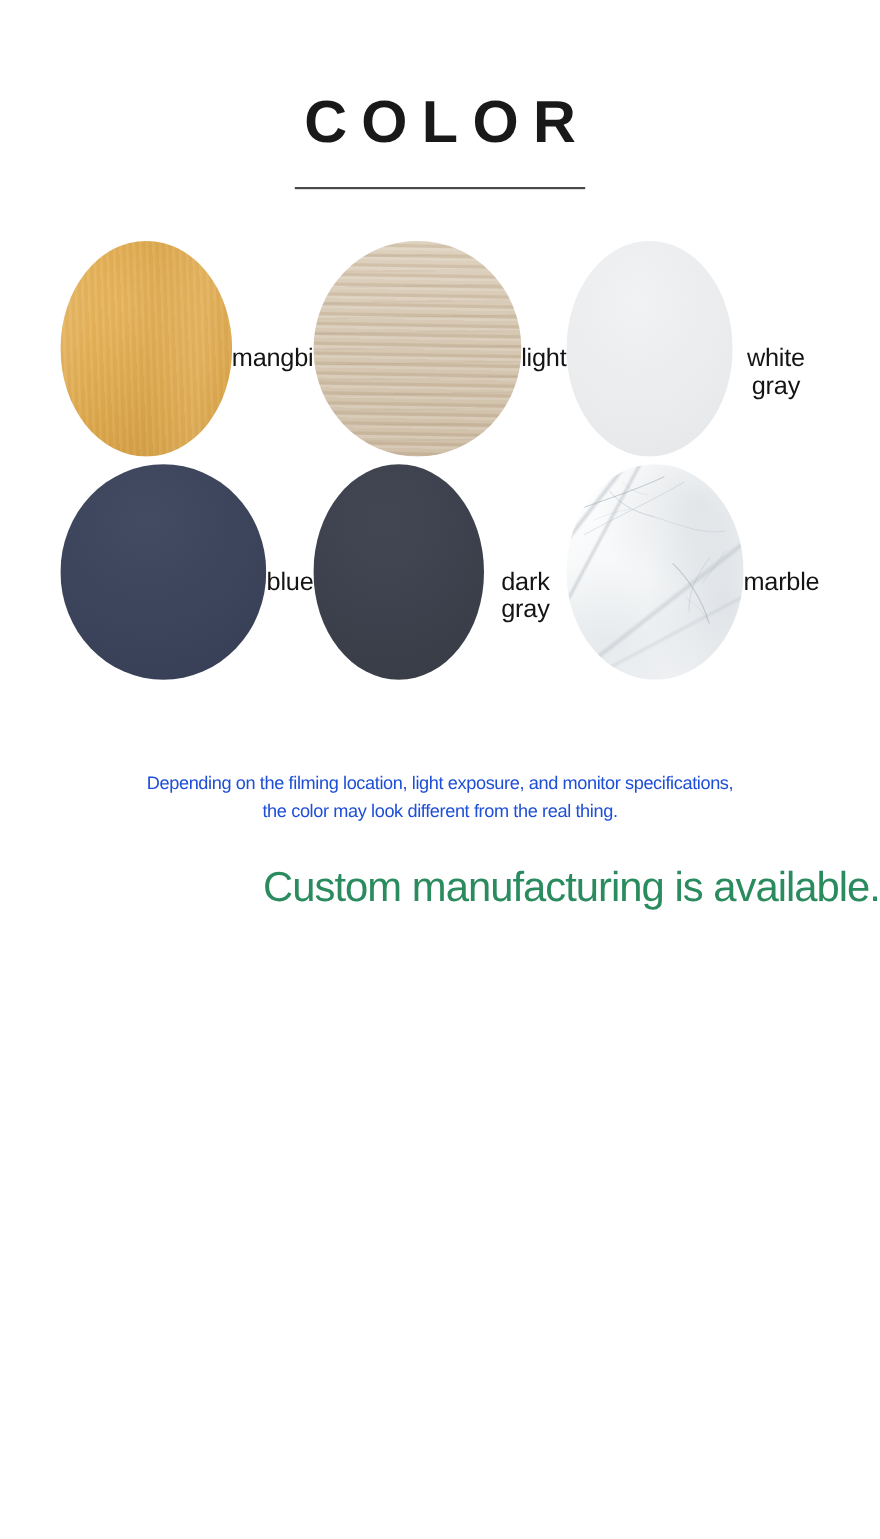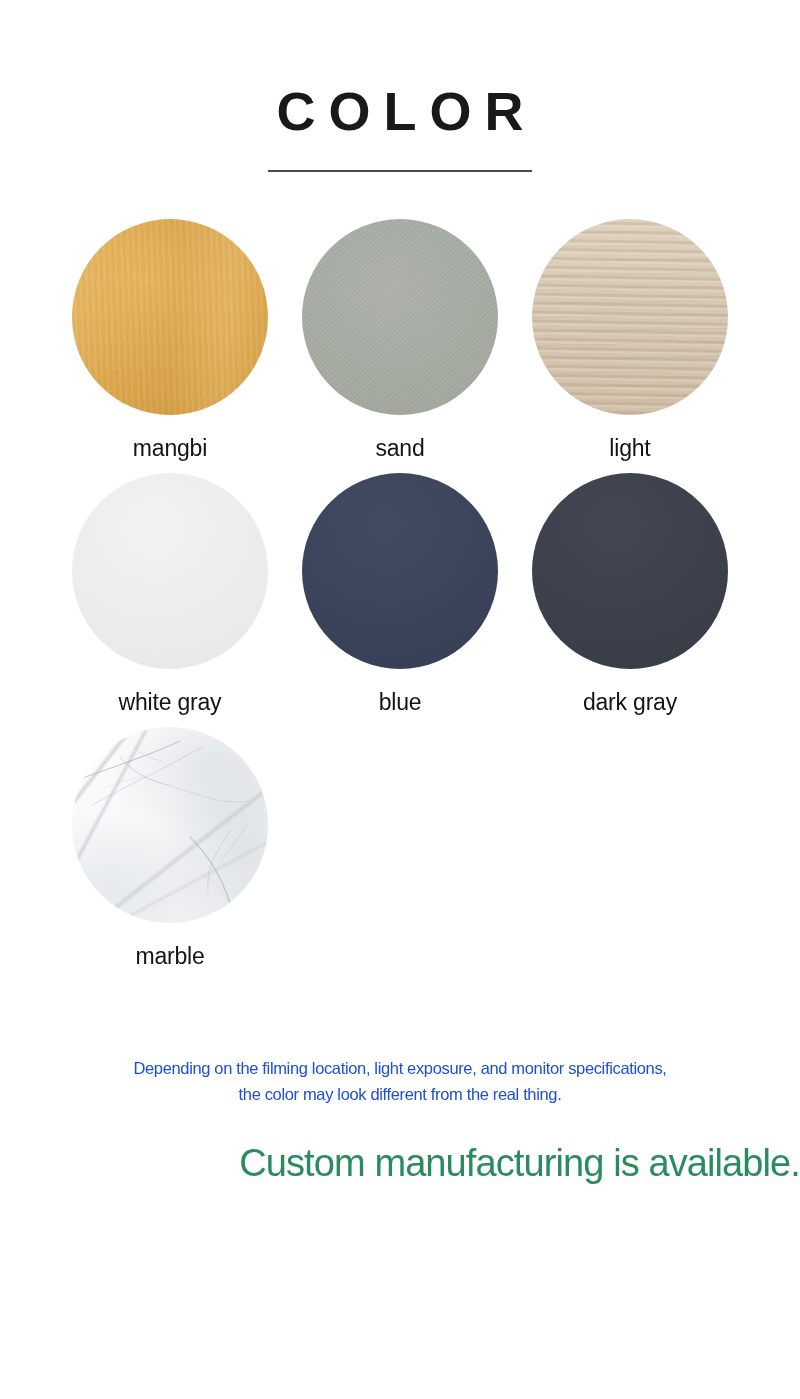--- a/index.html
+++ b/index.html
@@ -41,21 +41,20 @@
   
   .swatch-grid {
     margin-top: 47px;
     padding: 0 55px;
     display: flex;
     flex-wrap: wrap;
   }
   .swatch-cell {
     width: 33.3333%;
     display: flex;
-    flex-direction: column;
     align-items: center;
     margin-bottom: 7px;
   }
   .swatch-circle {
     width: 196px;
     height: 196px;
     border-radius: 50%;
     position: relative;
     overflow: hidden;
   }
@@ -230,24 +229,20 @@
   <div class="title-rule"></div>
 </div>
 
 <div class="swatch-grid">
 
   <div class="swatch-cell">
     <div class="swatch-circle sw-mangbi"></div>
     <div class="swatch-label">mangbi</div>
   </div>
 
-  <div class="swatch-cell">
-    <div class="swatch-circle sw-sand"></div>
-    <div class="swatch-label">sand</div>
-  </div>
 
   <div class="swatch-cell">
     <div class="swatch-circle sw-pastel"></div>
     <div class="swatch-label">light</div>
   </div>
 
   <div class="swatch-cell">
     <div class="swatch-circle sw-whitegray"></div>
     <div class="swatch-label">white gray</div>
   </div>

